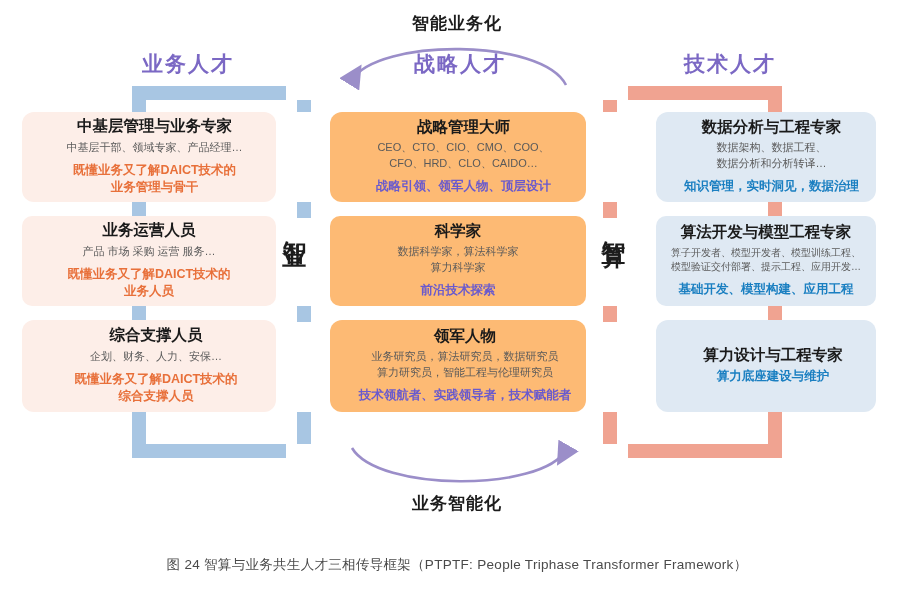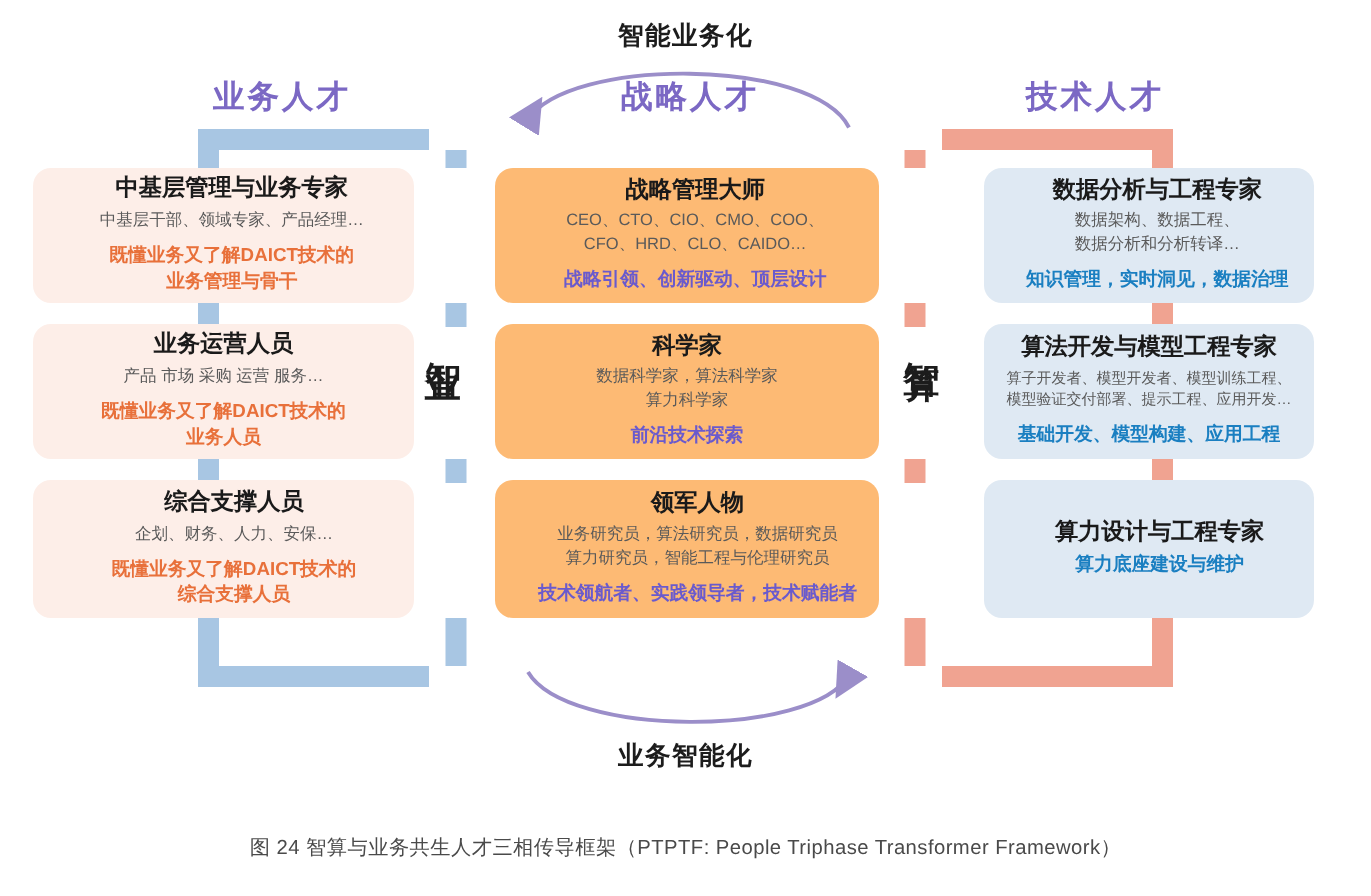--- a/index.html
+++ b/index.html
@@ -102,21 +102,21 @@
   .tag-orange { color: #e8703a; }
   .tag-violet { color: #6a5acd; }
   .tag-blue   { color: #1a7fc1; }
 
   
   .col-left  { left: 22px;  width: 254px; }
   .col-mid   { left: 330px; width: 256px; }
   .col-right { left: 656px; width: 220px; }
 
   .row1 { top: 112px; height: 90px; padding-left: 21px; }
-  .row2 { top: 216px; height: 90px; }
+  .row2 { top: 216px; height: 90px; border-radius: 10px; }
   .row3 { top: 320px; height: 92px; padding-left: 24px; }
 
   
   #caption {
     position: absolute;
     left: 0; top: 556px; width: 914px;
     text-align: center;
     font-size: 13.5px;
     color: #4a4a4a;
     letter-spacing: 0.3px;
@@ -199,21 +199,21 @@
     <div class="card-title">综合支撑人员</div>
     <div class="card-sub">企划、财务、人力、安保…</div>
     <div class="card-tag tag-orange">既懂业务又了解DAICT技术的
 综合支撑人员</div>
   </div>
 
   <div class="card violet col-mid row1">
     <div class="card-title">战略管理大师</div>
     <div class="card-sub">CEO、CTO、CIO、CMO、COO、
 CFO、HRD、CLO、CAIDO…</div>
-    <div class="card-tag tag-violet">战略引领、创新驱动、顶层设计</div>
+    <div class="card-tag tag-violet">战略引领、领军人物、顶层设计</div>
   </div>
   <div class="card violet col-mid row3">
     <div class="card-title">领军人物</div>
     <div class="card-sub">业务研究员，算法研究员，数据研究员
 算力研究员，智能工程与伦理研究员</div>
     <div class="card-tag tag-violet">技术领航者、实践领导者，技术赋能者</div>
   </div>
   <div class="card violet col-mid row2">
     <div class="card-title">科学家</div>
     <div class="card-sub">数据科学家，算法科学家

